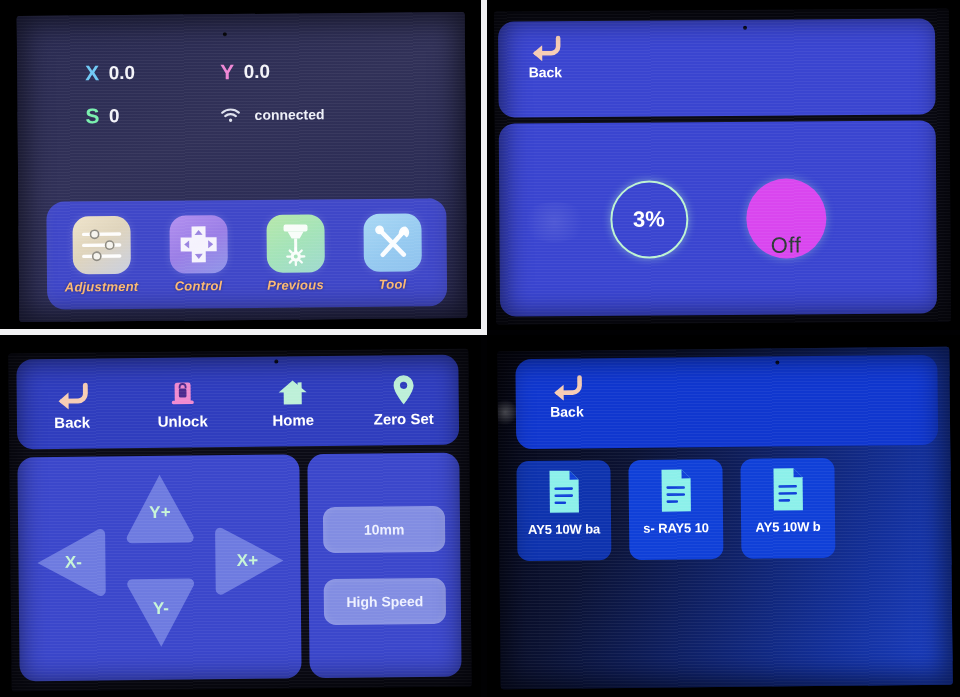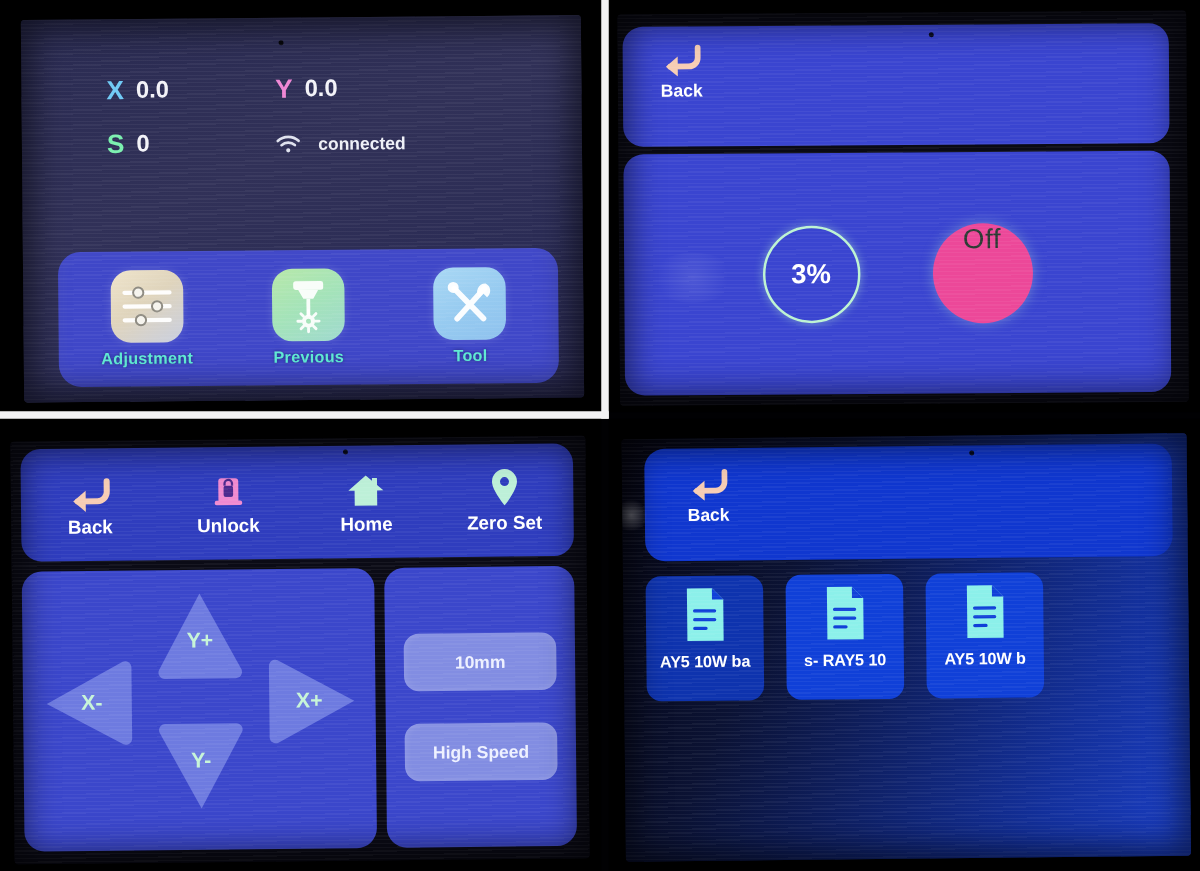--- a/index.html
+++ b/index.html
@@ -81,22 +81,22 @@
   .app-tile {
     width: 58px; height: 58px; border-radius: 16px; margin: 0 auto 5px;
     position: relative; overflow: hidden;
     box-shadow: 0 0 8px rgba(255,255,255,.14);
   }
   .tile-adjust  { background: linear-gradient(145deg,#efe4cb 0%, #dfd4bc 45%, #c9cfe0 100%); }
   .tile-control { background: linear-gradient(150deg,#b390ef 0%, #9a7ee6 50%, #8f96e8 100%); }
   .tile-engrave { background: linear-gradient(150deg,#b7e8a9 0%, #a4e3b9 50%, #9fd9cf 100%); }
   .tile-tool    { background: linear-gradient(150deg,#a9d8f4 0%, #96caf0 55%, #8fc2ee 100%); }
   .app-label {
-    font-size: 13px; font-weight: 700; color: #5eead4;
-    text-shadow: 0 0 3px rgba(0,0,0,.4); letter-spacing: .2px;
+    font-size: 13px; font-weight: 700; color: #fdba74;
+    text-shadow: 0 0 3px rgba(0,0,0,.4); letter-spacing: .2px; font-style: italic;
   }
 
   
   #lcd-tr {
     left: 8px; top: 10px; width: 455px; height: 313px;
     background: #0a0a14;
     transform: rotate(-0.4deg);
   }
   .bar-top {
     position: absolute; left: 4px; top: 10px; right: 14px; height: 96px;
@@ -120,22 +120,22 @@
   }
   .pct-ring {
     width: 78px; height: 78px; border-radius: 50%;
     border: 2.5px solid #bdf3d2;
     display: flex; align-items: center; justify-content: center;
     box-shadow: 0 0 8px rgba(189,243,210,.45);
   }
   .pct-text { font-size: 22px; font-weight: 700; color: #ffffff; }
   .off-btn {
     width: 80px; height: 80px; border-radius: 50%;
-    background: #ec4899;
-    display: flex; align-items: flex-start; justify-content: center;
+    background: #d946ef;
+    display: flex; align-items: flex-end; justify-content: center;
     box-shadow: 0 0 10px rgba(198,240,212,.35);
   }
   .off-text { font-size: 22px; color: #2b3b33; letter-spacing: .5px; }
 
   
   #lcd-bl {
     left: 10px; top: 16px; width: 460px; height: 338px;
     background: #0b0b16;
     transform: rotate(-0.6deg);
   }
@@ -270,20 +270,34 @@
               <g fill="#f6f4ee" stroke="#8e8b82" stroke-width="1.6">
                 <circle cx="22" cy="18" r="4.1"></circle>
                 <circle cx="37" cy="29" r="4.1"></circle>
                 <circle cx="24" cy="40" r="4.1"></circle>
               </g>
             </svg>
           </div>
           <div class="app-label">Adjustment</div>
         </div>
 
+        <div class="app">
+          <div class="app-tile tile-control">
+            <svg viewBox="0 0 58 58" width="58" height="58">
+              <path d="M22 11h14v11h11v14H36v11H22V36H11V22h11z" fill="#ffffff" opacity=".9" rx="3"></path>
+              <g fill="#9a84e0">
+                <path d="M29 14.5l4 5h-8z"></path>
+                <path d="M29 43.5l4-5h-8z"></path>
+                <path d="M14.5 29l5-4v8z"></path>
+                <path d="M43.5 29l-5-4v8z"></path>
+              </g>
+            </svg>
+          </div>
+          <div class="app-label">Control</div>
+        </div>
 
         <div class="app">
           <div class="app-tile tile-engrave">
             <svg viewBox="0 0 58 58" width="58" height="58">
               <rect x="17" y="10" width="24" height="7" rx="2" fill="#ffffff" opacity=".92"></rect>
               <path d="M21 17h16l-4 7h-8z" fill="#ffffff" opacity=".92"></path>
               <rect x="27.5" y="24" width="3" height="14" fill="#ffffff" opacity=".92"></rect>
               <g fill="#ffffff" opacity=".92">
                 <circle cx="29" cy="42" r="5.2"></circle>
                 <g stroke="#ffffff" stroke-width="2.3" stroke-linecap="round">

